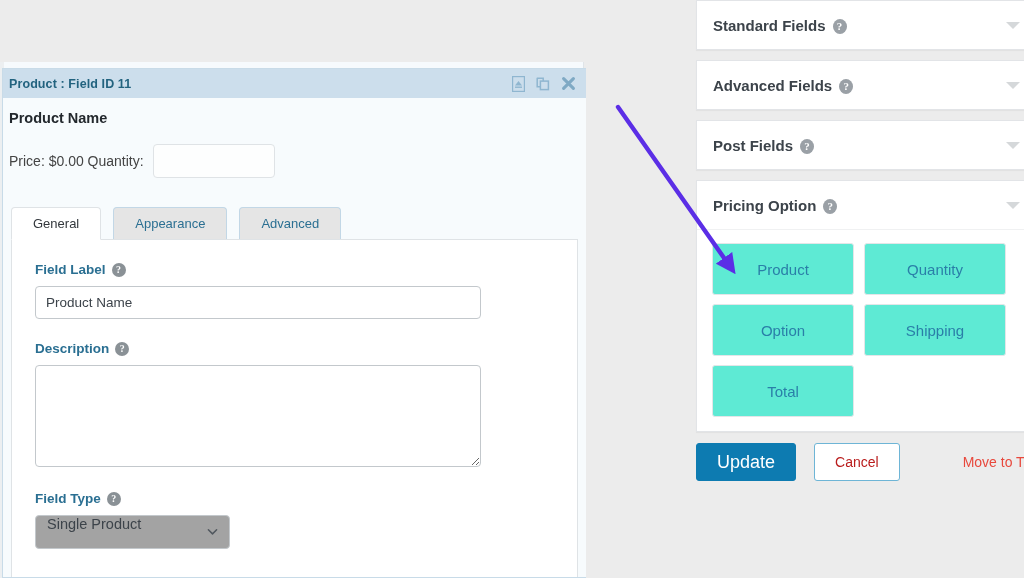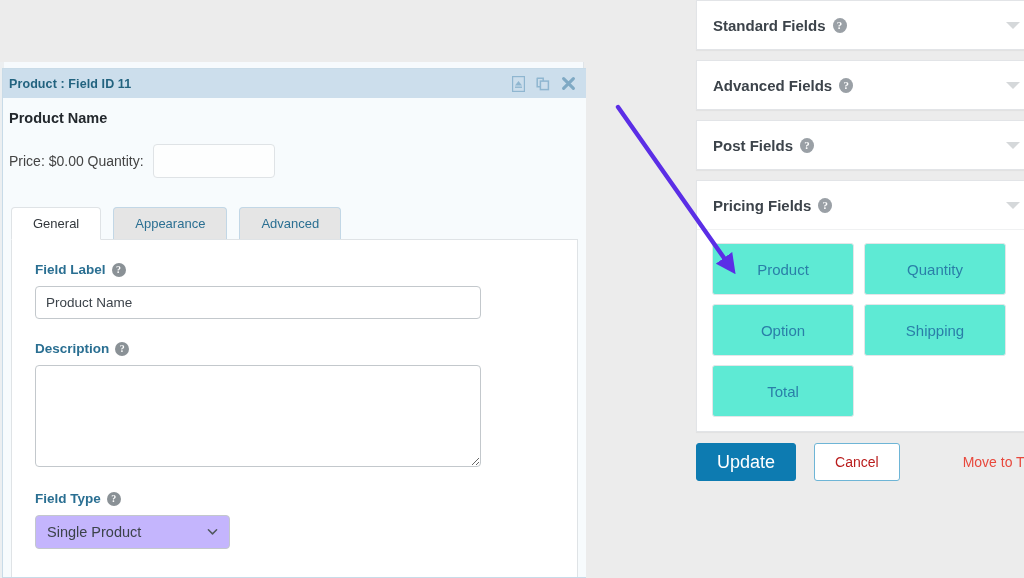--- a/index.html
+++ b/index.html
@@ -249,25 +249,25 @@
   .select-wrap {
     position: relative;
     width: 195px;
     height: 34px;
   }
   .select-box {
     width: 195px;
     height: 34px;
     border: 1px solid #c3c8cc;
     border-radius: 4px;
-    background: #c4b5fd;
+    background: #a3a3a3;
     font-size: 14.5px;
     color: #3c434a;
     display: flex;
-    align-items: center;
+    align-items: flex-start;
     padding: 0 11px;
     box-sizing: border-box;
     cursor: pointer;
   }
   .select-caret {
     position: absolute;
     right: 12px;
     top: 11px;
     width: 11px;
     height: 11px;
@@ -297,21 +297,21 @@
     align-items: center;
     padding: 0 14px 0 16px;
     box-sizing: border-box;
     cursor: pointer;
   }
   .panel-title {
     font-size: 15px;
     font-weight: bold;
     color: #3c434a;
     display: flex;
-    align-items: center;
+    align-items: flex-end;
     gap: 7px;
     flex: 1;
   }
   .panel-title .help-icon {
     width: 15px; height: 15px; line-height: 15px; font-size: 11px;
     background: #9aa0a6;
   }
   .panel-caret {
     width: 0;
     height: 0;
@@ -518,21 +518,21 @@
           <span>Post Fields</span>
           <span class="help-icon">?</span>
         </div>
         <div class="panel-caret"></div>
       </div>
     </div>
 
     <div class="panel">
       <div class="panel-header">
         <div class="panel-title">
-          <span>Pricing Fields</span>
+          <span>Pricing Option</span>
           <span class="help-icon">?</span>
         </div>
         <div class="panel-caret"></div>
       </div>
       <div class="panel-body">
         <div class="field-btn">Product</div>
         <div class="field-btn">Quantity</div>
         <div class="field-btn">Option</div>
         <div class="field-btn">Shipping</div>
         <div class="field-btn">Total</div>

